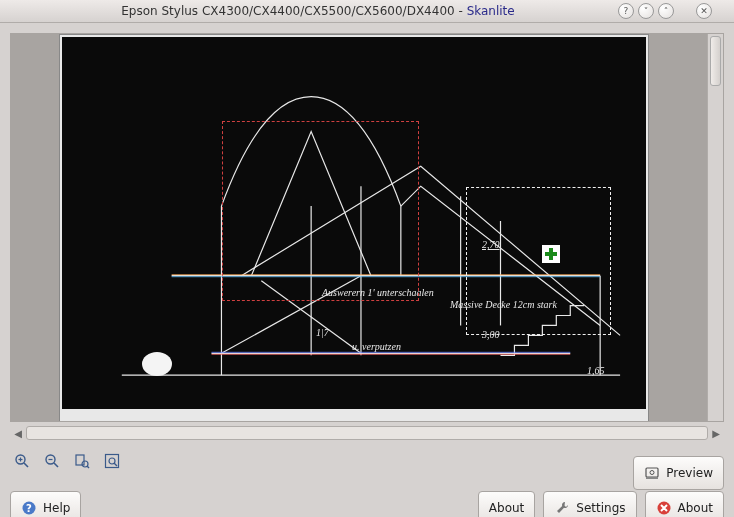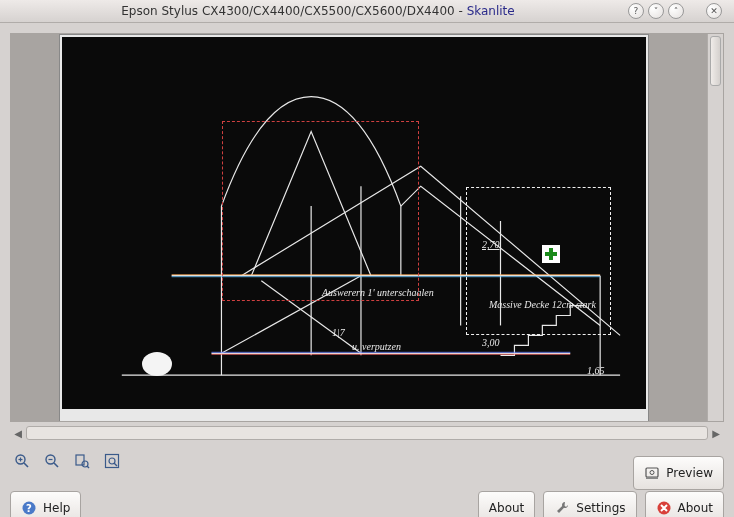--- a/index.html
+++ b/index.html
@@ -9,21 +9,21 @@
   background: #d6d2d0;
   width: 734px;
   height: 517px;
   overflow: hidden;
 }
 .titlebar {
   height: 23px;
   background: linear-gradient(to bottom, #eeeae8, #d6d2d0);
   display: flex;
   align-items: center;
-  padding: 0 12px;
+  padding: 0 22px;
   border-bottom: 1px solid #b0aca9;
 }
 .titlebar .title {
   flex: 1;
   text-align: center;
   font-size: 12px;
   color: #333;
   white-space: nowrap;
 }
 .titlebar .title .app-part { color: #2a2a8a; }
@@ -234,24 +234,24 @@
               <line x1="150" y1="319" x2="510" y2="319" stroke="#ff7070" stroke-width="0.8"></line>
               <line x1="150" y1="317" x2="510" y2="317" stroke="#6080ff" stroke-width="0.8"></line>
               <line x1="110" y1="241" x2="540" y2="241" stroke="#60c0ff" stroke-width="0.8"></line>
               <line x1="110" y1="239" x2="540" y2="239" stroke="#ffb060" stroke-width="0.8"></line>
             </svg>
           </div>
           <div class="blot"></div>
           <div class="annot-text" style="left:260px; top:250px;">Auswerern 1' unterschaalen</div>
           <div class="annot-text" style="left:290px; top:264px;margin-top:40px;">u. verputzen</div>
           <div class="annot-text" style="left:420px; top:202px;text-decoration:underline;">2,70</div>
-          <div class="annot-text" style="left:427px; top:262px;">Massive Decke 12cm stark</div>
-          <div class="annot-text" style="left:420px; top:300px;">3,00</div>
+          <div class="annot-text" style="left:388px; top:262px;">Massive Decke 12cm stark</div>
+          <div class="annot-text" style="left:420px; top:292px;">3,00</div>
           <div class="annot-text" style="left:525px; top:328px;">1,65</div>
-          <div class="annot-text" style="left:270px; top:290px;">1|7</div>
+          <div class="annot-text" style="left:254px; top:290px;">1|7</div>
           <div class="sel-red"></div>
           <div class="sel-white"></div>
           <div class="green-plus"></div>
         </div>
       </div>
     </div>
     <div class="preview-scroll-v">
       <div class="thumb"></div>
     </div>
   </div>

